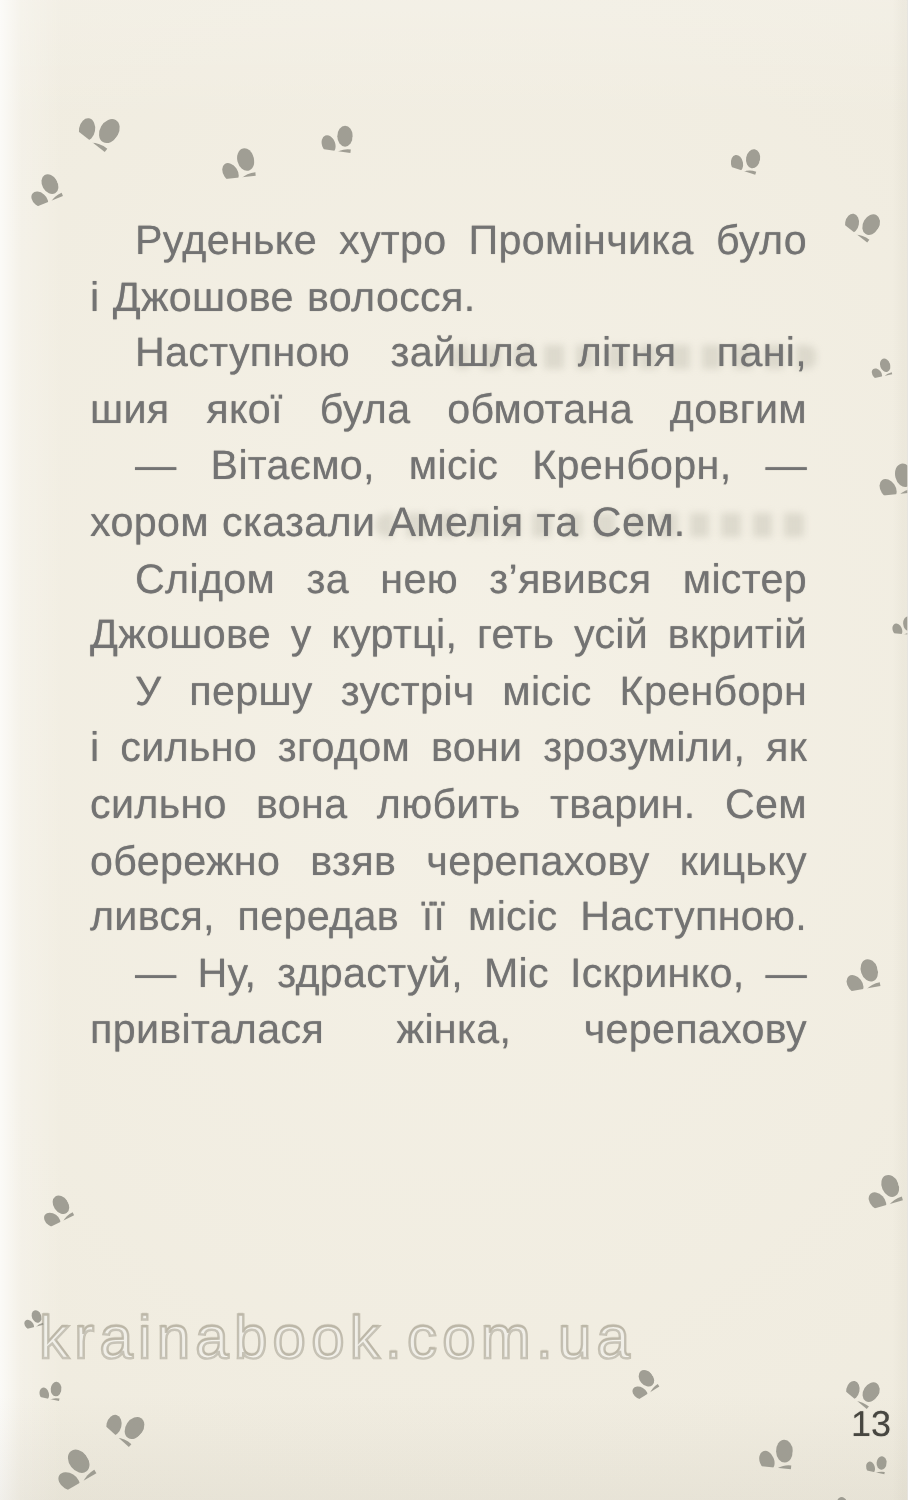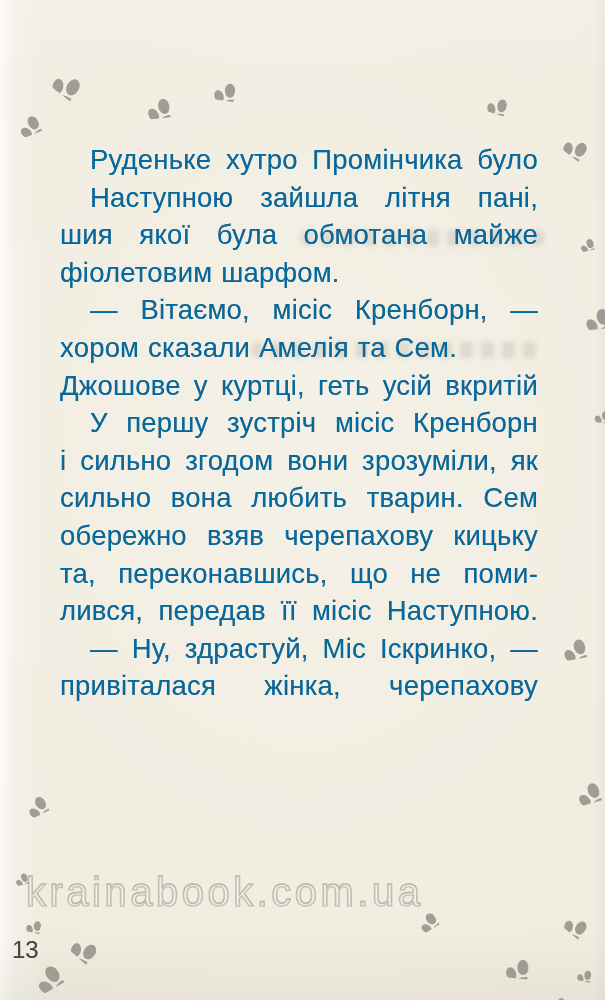--- a/index.html
+++ b/index.html
@@ -48,34 +48,34 @@
   .paw{position:absolute;}
   .paw svg{display:block;width:100%;height:100%;}
 
   .text-block{
     position:absolute;z-index:5;
     left:60px;top:141px;width:478px;
   }
   .line{
     font-size:27.5px;
     line-height:37.6px;
-    color:#0369a1;
+    color:#737373;
     letter-spacing:.2px;
     word-spacing:1px;
     text-align:justify;
     text-shadow:0 0 .6px rgba(69,68,62,.55);
     white-space:normal;
   }
   .line.jlast{text-align-last:justify;}
   .line.indent{padding-left:30px;}
 
   .page-number{
     position:absolute;z-index:5;
-    left:12px;top:936px;width:594px;
-    text-align:left;
+    left:0;top:936px;width:594px;
+    text-align:right;
     font-size:24px;color:#474640;
     text-shadow:0 0 .6px rgba(71,70,64,.5);
   }
 </style>
 </head>
 <body>
 
 <svg width="0" height="0" style="position:absolute" aria-hidden="true">
   <defs>
     <symbol id="paw" viewBox="-25 -25 50 50">
@@ -200,31 +200,31 @@
       </div>
       <div class="paw" style="left: 532px; top: 980px; width: 32px; height: 32px; transform: rotate(-8deg);">
         <svg viewBox="-25 -25 50 50">
           <use href="#paw"></use>
         </svg>
       </div>
     </div>
 
   <div class="text-block" id="text-block">
       <div class="line indent jlast">Руденьке хутро Промінчика було</div>
+      <div class="line">і Джошове волосся.</div>
       <div class="line indent jlast">Наступною зайшла літня пані,</div>
-      <div class="line jlast">шия якої була обмотана майже</div>
-      <div class="line">фіолетовим шарфом.</div>
+      <div class="line jlast">шия якої була обмотана довгим</div>
       <div class="line indent jlast">— Вітаємо, місіс Кренборн, —</div>
       <div class="line">хором сказали Амелія та Сем.</div>
+      <div class="line indent jlast">Слідом за нею з’явився містер</div>
       <div class="line jlast">Джошове у куртці, геть усій вкритій</div>
       <div class="line indent jlast">У першу зустріч місіс Кренборн</div>
       <div class="line jlast">і сильно згодом вони зрозуміли, як</div>
       <div class="line jlast">сильно вона любить тварин. Сем</div>
       <div class="line jlast">обережно взяв черепахову кицьку</div>
-      <div class="line jlast">та, переконавшись, що не поми-</div>
       <div class="line jlast">лився, передав її місіс Наступною.</div>
       <div class="line indent jlast">— Ну, здрастуй, Міс Іскринко, —</div>
       <div class="line jlast">привіталася жінка, черепахову</div>
     </div>
 
   <div class="page-number">13</div>
 
 </div>
 
 </body></html>

